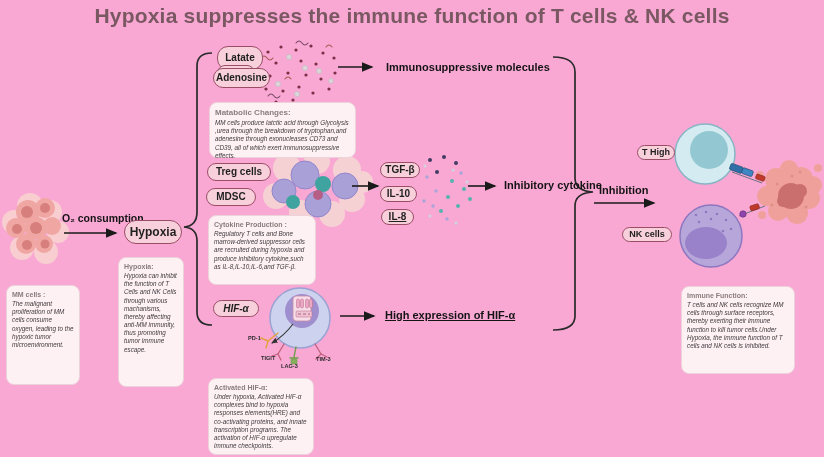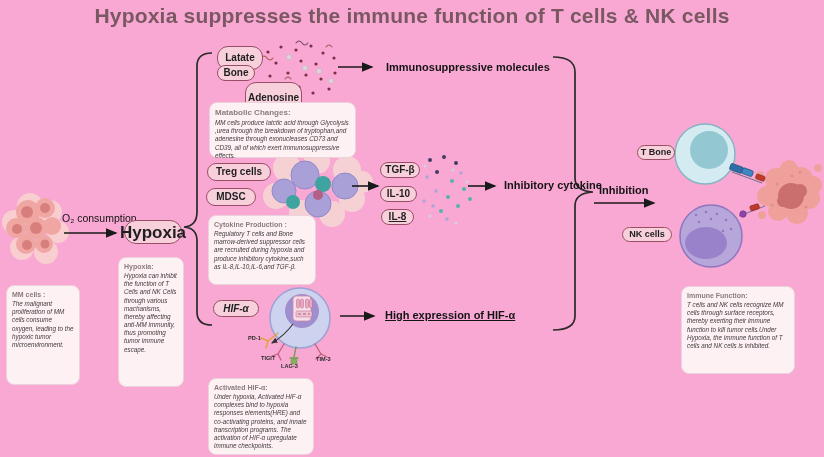--- a/index.html
+++ b/index.html
@@ -5,28 +5,28 @@
   html,body{margin:0;padding:0;background:#fff;}
   #stage{position:relative;width:824px;height:457px;background:#f9a8d4;overflow:hidden;
          font-family:"Liberation Sans", sans-serif;}
   #stage svg.canvas{position:absolute;left:0;top:0;z-index:0;}
   .abs{position:absolute;z-index:2;}
   .title{width:100%;text-align:center;top:4px;left:0;font-size:21px;font-weight:bold;
          color:#7a5862;letter-spacing:.2px;}
   .pill{display:flex;align-items:center;justify-content:center;background:#f7d0dc;
         border:1.4px solid #9c4d66;border-radius:11px;color:#1f1f1f;font-weight:bold;
         font-size:10px;line-height:1;box-sizing:border-box;}
-  .pill.big{font-size:17px;border-radius:13px;}
+  .pill.big{font-size:12px;border-radius:13px;}
   .pill.sm{font-size:9px;}
   .note{background:#fdf1f4;border:1px solid #ecd2da;border-radius:8px;box-sizing:border-box;
         padding:5px 5px;color:#433c40;}
   .note h4{margin:0 0 2px 0;font-size:7px;color:#8b7d7d;font-weight:bold;}
   .note p{margin:0;font-size:6.3px;line-height:1.3;font-style:italic;color:#3f3a3e;font-weight:500;}
   .flowlabel{font-size:11px;font-weight:bold;color:#141414;white-space:nowrap;}
-  .o2label{font-size:10.5px;font-weight:normal;color:#141414;white-space:nowrap;}
+  .o2label{font-size:10.5px;font-weight:bold;color:#141414;white-space:nowrap;}
   .rlabel{font-size:5.6px;font-weight:bold;color:#2b2b2b;white-space:nowrap;}
 </style>
 </head>
 <body>
 
 <div id="stage">
 
   <svg class="canvas" width="824" height="457" viewBox="0 0 824 457">
     <defs>
       <marker id="ah" markerWidth="9" markerHeight="8" refX="6.5" refY="3" orient="auto">
@@ -286,21 +286,21 @@
     <h4>MM cells :</h4>
     <p>The malignant proliferation of MM cells consume oxygen, leading to the hypoxic tumor microenvironment.</p>
   </div>
   <div class="abs note" style="left:118px;top:257px;width:66px;height:130px;">
     <h4>Hypoxia:</h4>
     <p>Hypoxia can inhibit the function of T Cells and NK Cells through various machanisms, thereby affecting anti-MM immunity, thus promoting tumor immune escape.</p>
   </div>
 
   <div class="abs pill" style="left:217px;top:46px;width:46px;height:24px;">Latate</div>
   <div class="abs pill" style="left:217px;top:65px;width:38px;height:16px;">Bone</div>
-  <div class="abs pill" style="left:213px;top:82px;width:57px;height:32px;margin-left:32px;">Adenosine</div>
+  <div class="abs pill" style="left:213px;top:68px;width:57px;height:20px;">Adenosine</div>
   <div class="abs note" style="left:209px;top:102px;width:147px;height:56px;">
     <h4 style="font-size:8px;">Matabolic Changes:</h4>
     <p>MM cells produce latctic acid through Glycolysis ,urea through the breakdown of tryptophan,and adenesine through exonucleases CD73 and CD39, all of which exert immunosuppressive effects.</p>
   </div>
   <div class="abs flowlabel" style="left:386px;top:61px;">Immunosuppressive molecules</div>
 
   <div class="abs pill" style="left:207px;top:163px;width:64px;height:18px;">Treg cells</div>
   <div class="abs pill" style="left:206px;top:188px;width:50px;height:18px;">MDSC</div>
   <div class="abs pill" style="left:380px;top:162px;width:40px;height:16px;">TGF-β</div>
   <div class="abs pill" style="left:380px;top:186px;width:37px;height:16px;">IL-10</div>
@@ -316,20 +316,20 @@
   <div class="abs rlabel" style="left:261px;top:355px;">TIGIT</div>
   <div class="abs rlabel" style="left:281px;top:363px;">LAG-3</div>
   <div class="abs rlabel" style="left:316px;top:356px;">TIM-3</div>
   <div class="abs flowlabel" style="left:385px;top:309px;text-decoration:underline;">High expression of HIF-α</div>
   <div class="abs note" style="left:208px;top:378px;width:106px;height:77px;">
     <h4>Activated HIF-α:</h4>
     <p>Under hypoxia, Activated HIF-α complexes bind to hypoxia responses elements(HRE) and co-activating proteins, and innate transcription programs. The activation of HIF-α upregulate immune checkpoints.</p>
   </div>
 
   <div class="abs flowlabel" style="left:599px;top:184px;">Inhibition</div>
-  <div class="abs pill sm" style="left:637px;top:145px;width:38px;height:15px;">T Bone</div>
+  <div class="abs pill sm" style="left:637px;top:145px;width:38px;height:15px;">T High</div>
   <div class="abs pill sm" style="left:622px;top:227px;width:50px;height:15px;">NK cells</div>
   <div class="abs note" style="left:681px;top:286px;width:114px;height:88px;">
     <h4>Immune Function:</h4>
     <p>T cells and NK cells recognize MM cells through surface receptors, thereby exerting their immune function to kill tumor cells.Under Hypoxia, the immune function of T cells and NK cells is inhibited.</p>
   </div>
 
 </div>
 
 </body></html>

